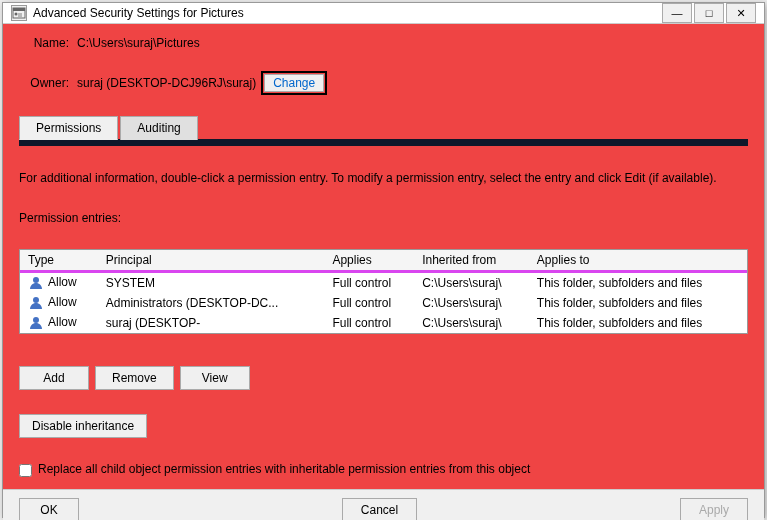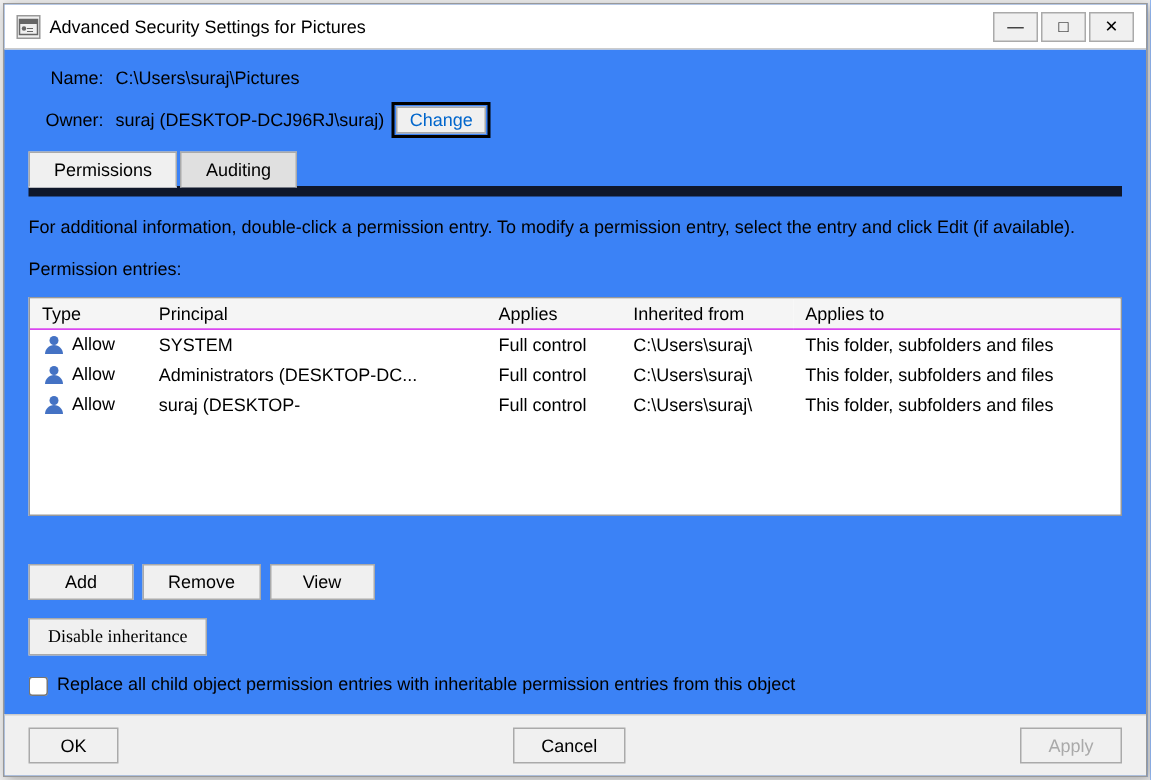--- a/index.html
+++ b/index.html
@@ -10,21 +10,21 @@
       display: flex;
       align-items: center;
       justify-content: center;
       width: 767px;
       height: 520px;
       overflow: hidden;
     }
     .window {
       width: 763px;
       height: 516px;
-      background: #3b82f6;
+      background: #ef4444;
       border: 1px solid #999;
       box-shadow: 2px 2px 8px rgba(0,0,0,0.3);
       display: flex;
       flex-direction: column;
     }
     .title-bar {
       background: #fff;
       height: 30px;
       display: flex;
       align-items: center;
@@ -61,21 +61,21 @@
       display: flex;
       align-items: center;
       justify-content: center;
       font-size: 11px;
     }
     .content {
       flex: 1;
       padding: 12px 16px;
       display: flex;
       flex-direction: column;
-      gap: 12px;
+      gap: 24px;
     }
     .info-row {
       display: flex;
       align-items: center;
       gap: 8px;
       font-size: 12px;
     }
     .info-label {
       width: 50px;
       text-align: right;
@@ -136,21 +136,21 @@
       border-collapse: collapse;
     }
     .permissions-table thead tr {
       background: #f5f5f5;
     }
     .permissions-table th {
       text-align: left;
       padding: 3px 8px;
       font-weight: normal;
       font-size: 12px;
-      border-bottom: 1px solid #d946ef;
+      border-bottom: 3px solid #d946ef;
       color: #000;
       margin-top: 38px;
     }
     .permissions-table td {
       padding: 2px 8px;
       font-size: 12px;
       vertical-align: middle;
     }
     .user-icon {
       display: inline-flex;
@@ -161,42 +161,41 @@
       margin-right: 4px;
       vertical-align: middle;
     }
     .user-icon svg {
       width: 16px;
       height: 16px;
     }
     .bottom-buttons {
       display: flex;
       gap: 6px;
-      margin-top: 20px;
+      margin-top: 8px;
     }
     .bottom-btn {
       padding: 4px 16px;
       font-size: 12px;
       background: #f0f0f0;
       border: 1px solid #aaa;
       cursor: pointer;
       min-width: 70px;
     }
     .bottom-btn:disabled {
       color: #aaa;
       cursor: default;
     }
     .inherit-btn {
       padding: 4px 12px;
       font-size: 12px;
       background: #f0f0f0;
       border: 1px solid #aaa;
       cursor: pointer;
       align-self: flex-start;
-      font-family: Liberation Serif, serif;
     }
     .checkbox-row {
       display: flex;
       align-items: flex-start;
       gap: 6px;
       font-size: 12px;
     }
     .checkbox-row input[type="checkbox"] {
       margin-top: 2px;
       flex-shrink: 0;

